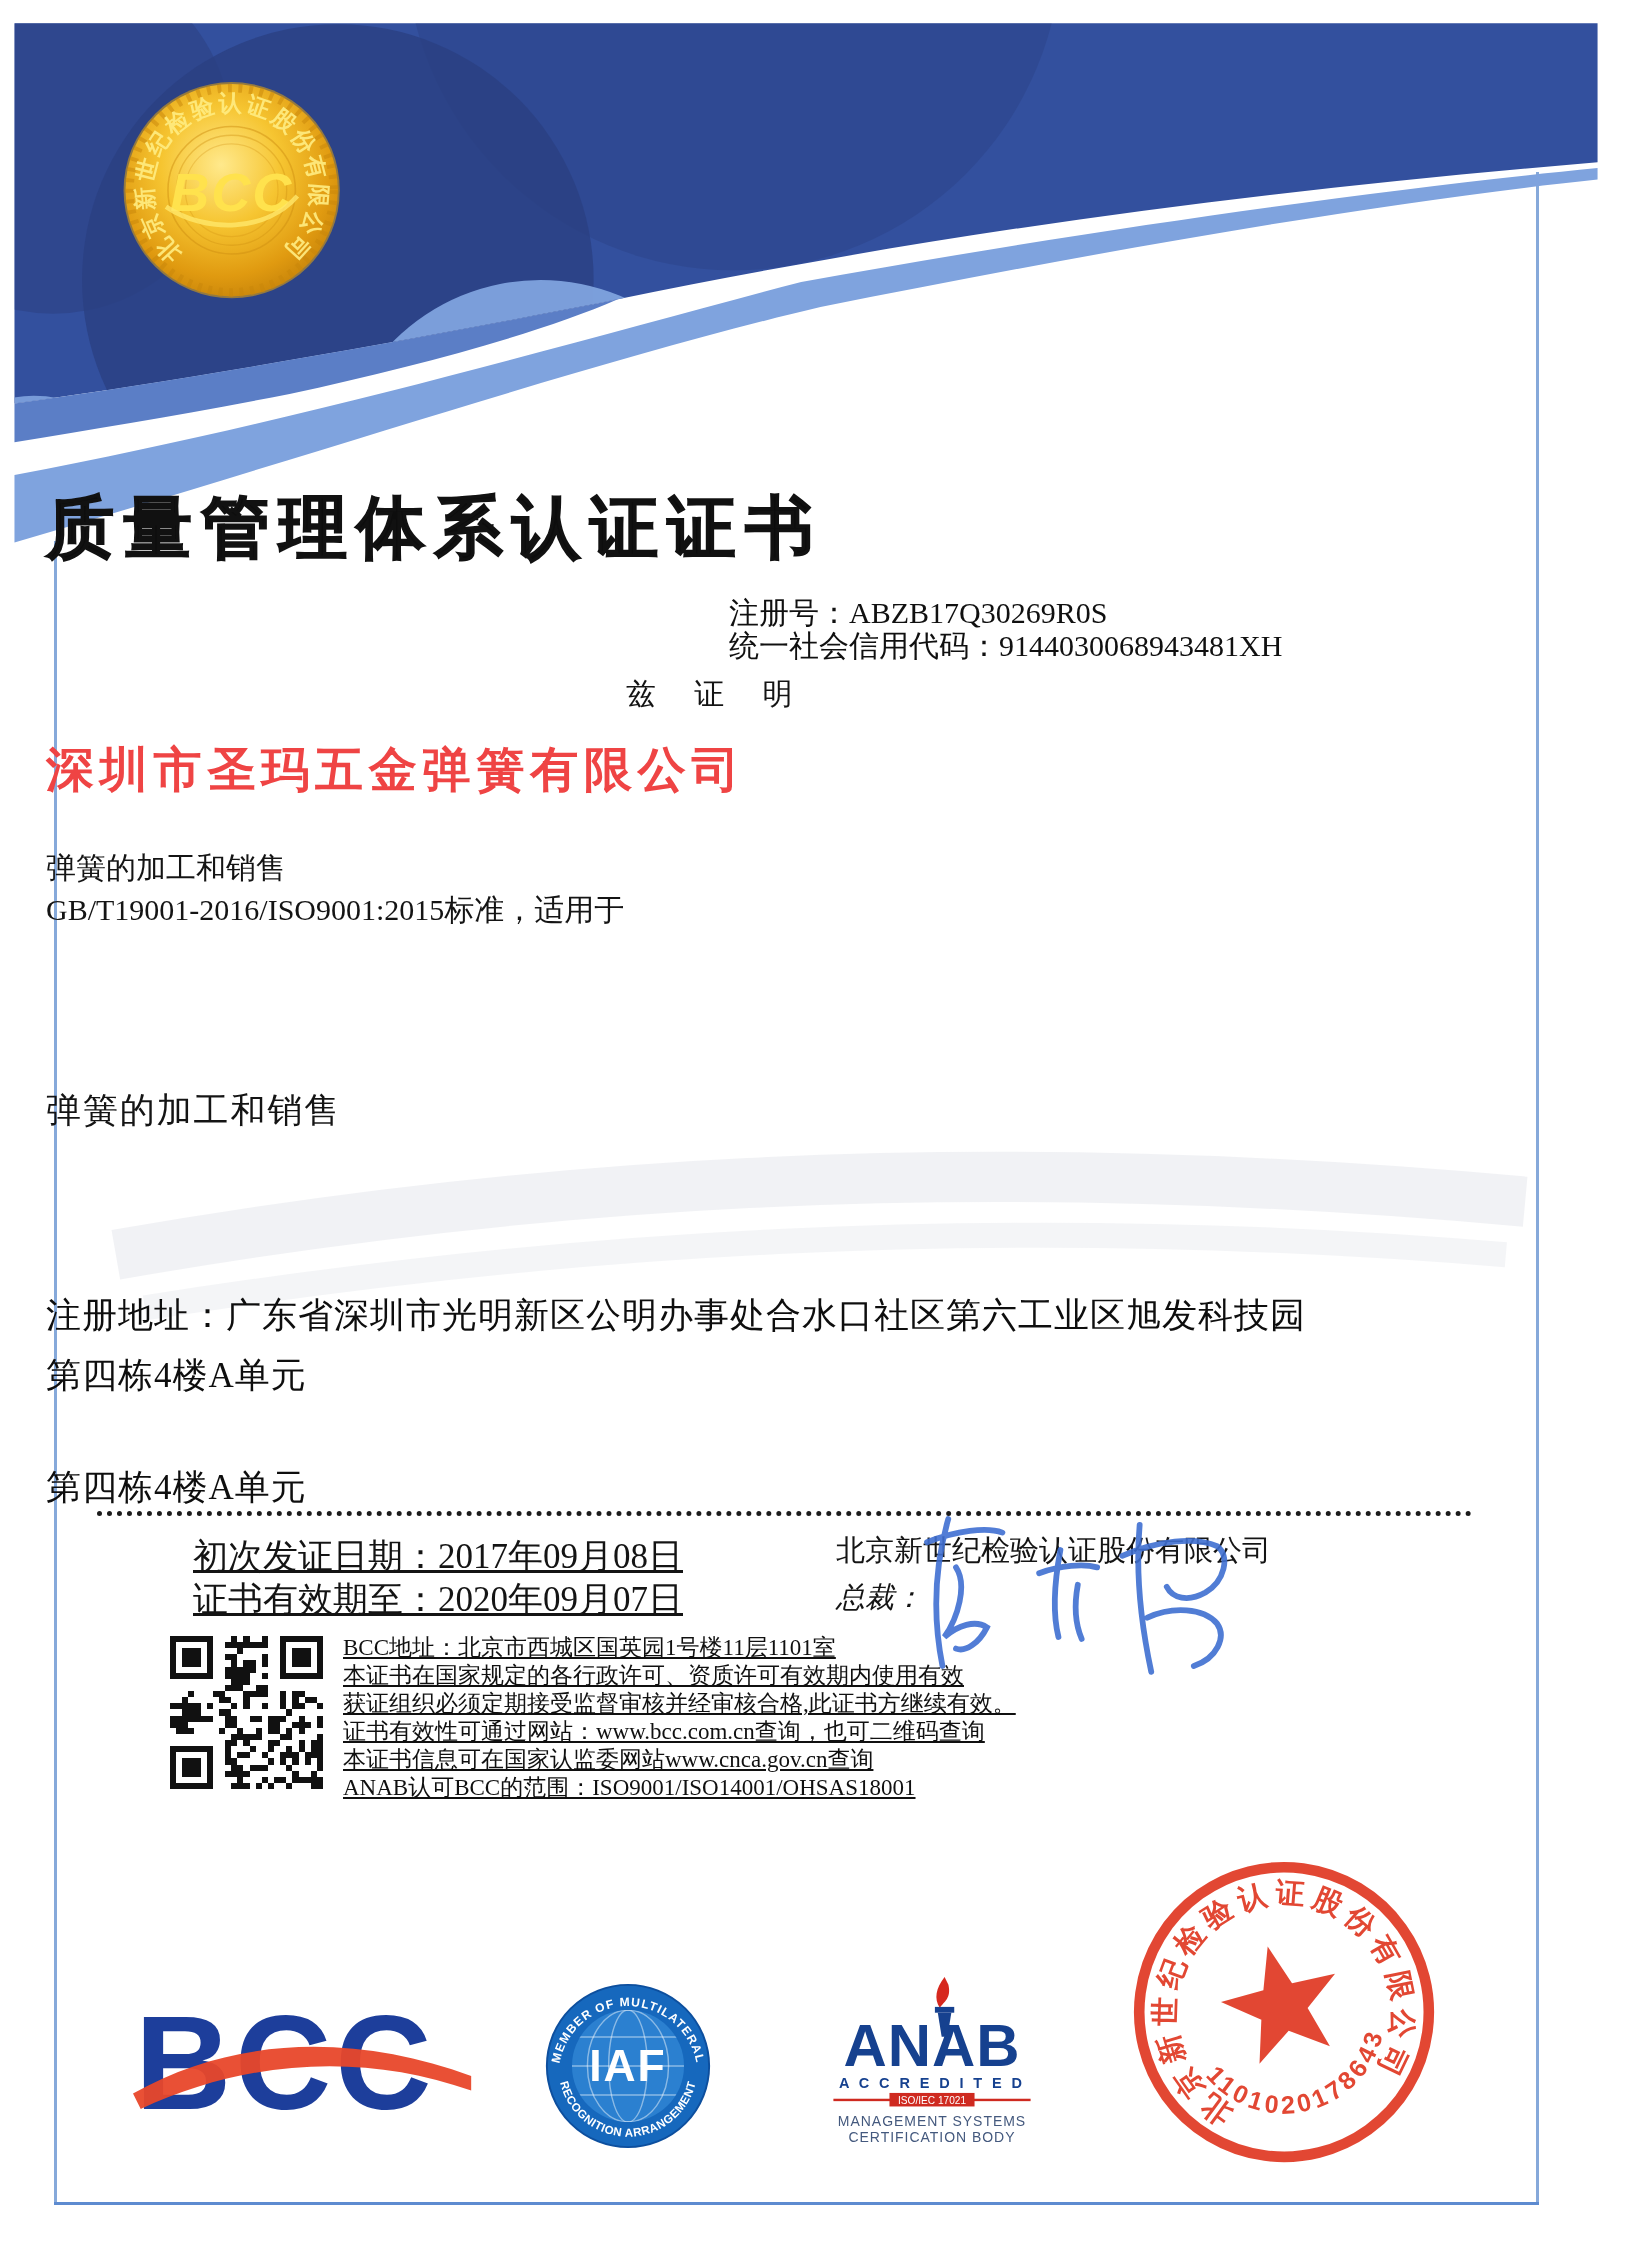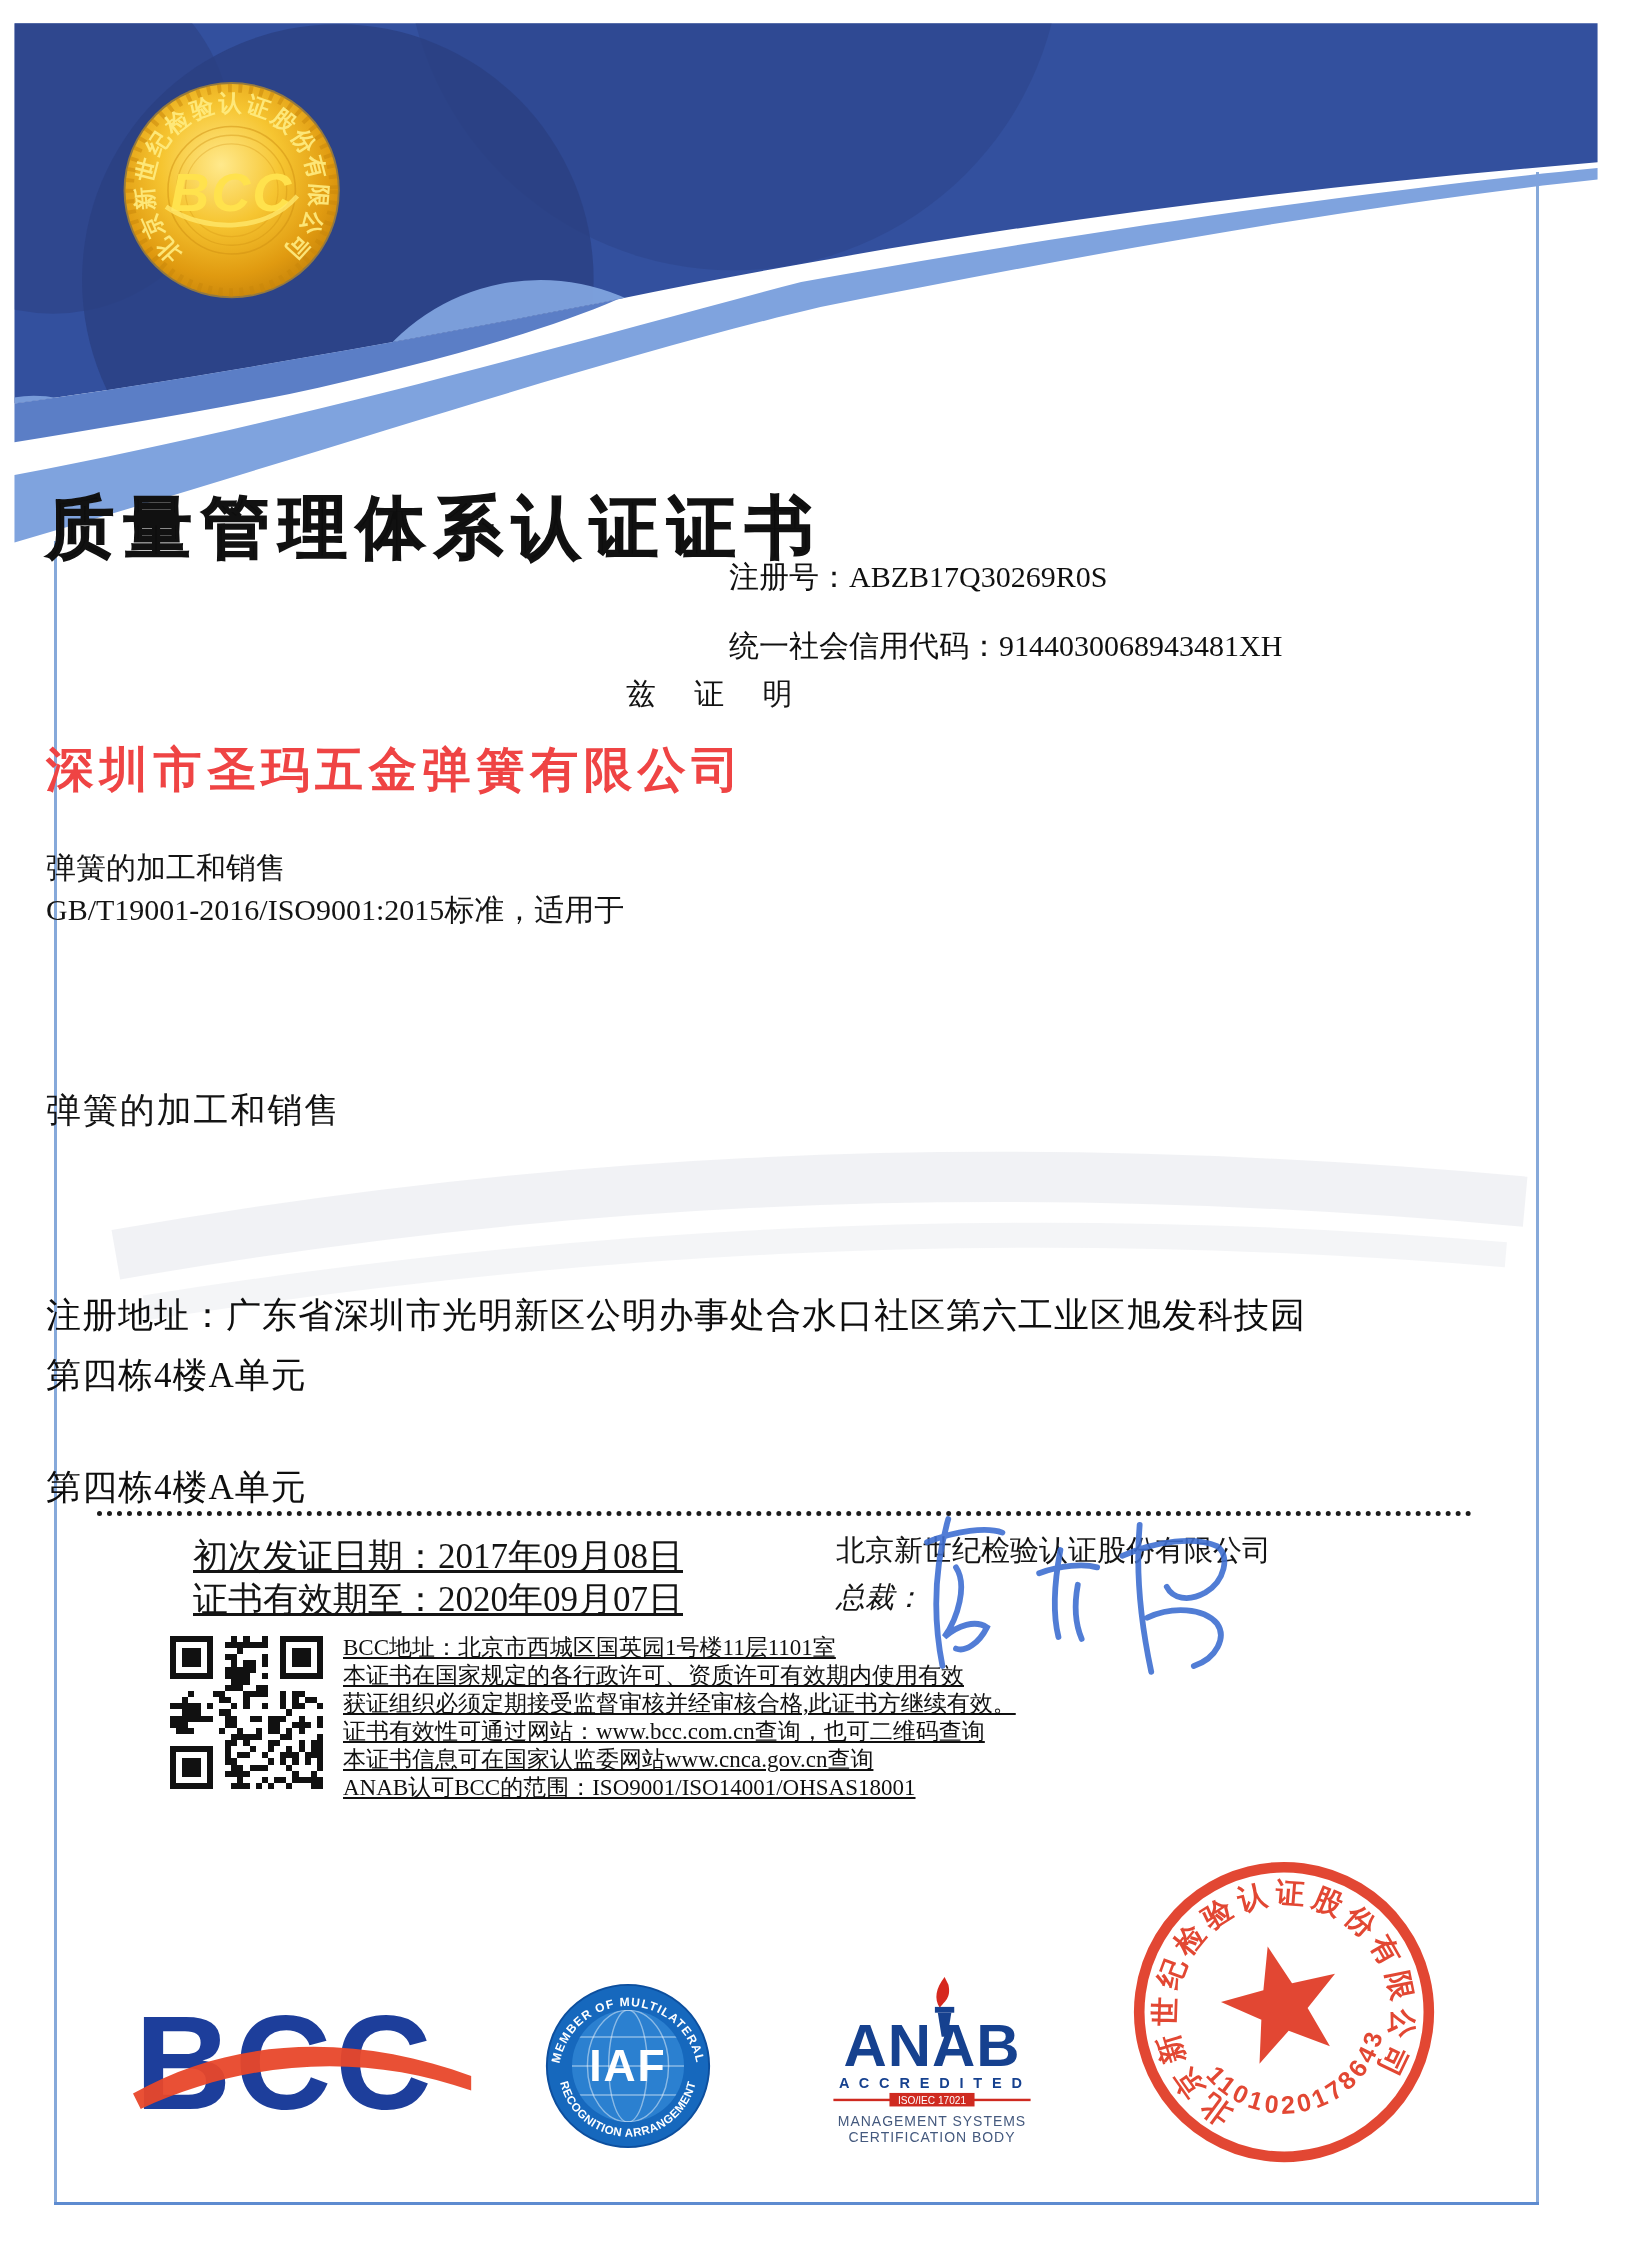--- a/index.html
+++ b/index.html
@@ -81,21 +81,21 @@
       <text font-size="24" font-weight="bold" fill="#ffec80" opacity="0.92">
         <textPath href="#goldRingPath" startOffset="50%" text-anchor="middle" letter-spacing="3">北京新世纪检验认证股份有限公司</textPath>
       </text>
       <text x="240" y="219" text-anchor="middle" font-size="56" font-weight="bold" font-style="italic" fill="#ffe24d" letter-spacing="2" class="sans">BCC</text>
       <path d="M172,214 C214,242 276,240 308,203" stroke="#ffe76a" stroke-width="5" fill="none" opacity="0.8"></path>
     </g>
   </svg>
 
   <div class="abs ctr title" style="top:483px;">质量管理体系认证证书</div>
 
-  <div class="abs reg-line" style="left:729px;top:557px;">
+  <div class="abs reg-line" style="left:729px;top:593px;">
     <span>注册号：</span><span>ABZB17Q30269R0S</span>
   </div>
   <div class="abs reg-line" style="left:729px;top:626px;">
     <span>统一社会信用代码：</span><span>9144030068943481XH</span>
   </div>
 
   <div class="abs certify" style="left:626px;top:674px;">兹 证 明</div>
 
   <div class="abs ctr company" style="top:738px;">深圳市圣玛五金弹簧有限公司</div>
 

